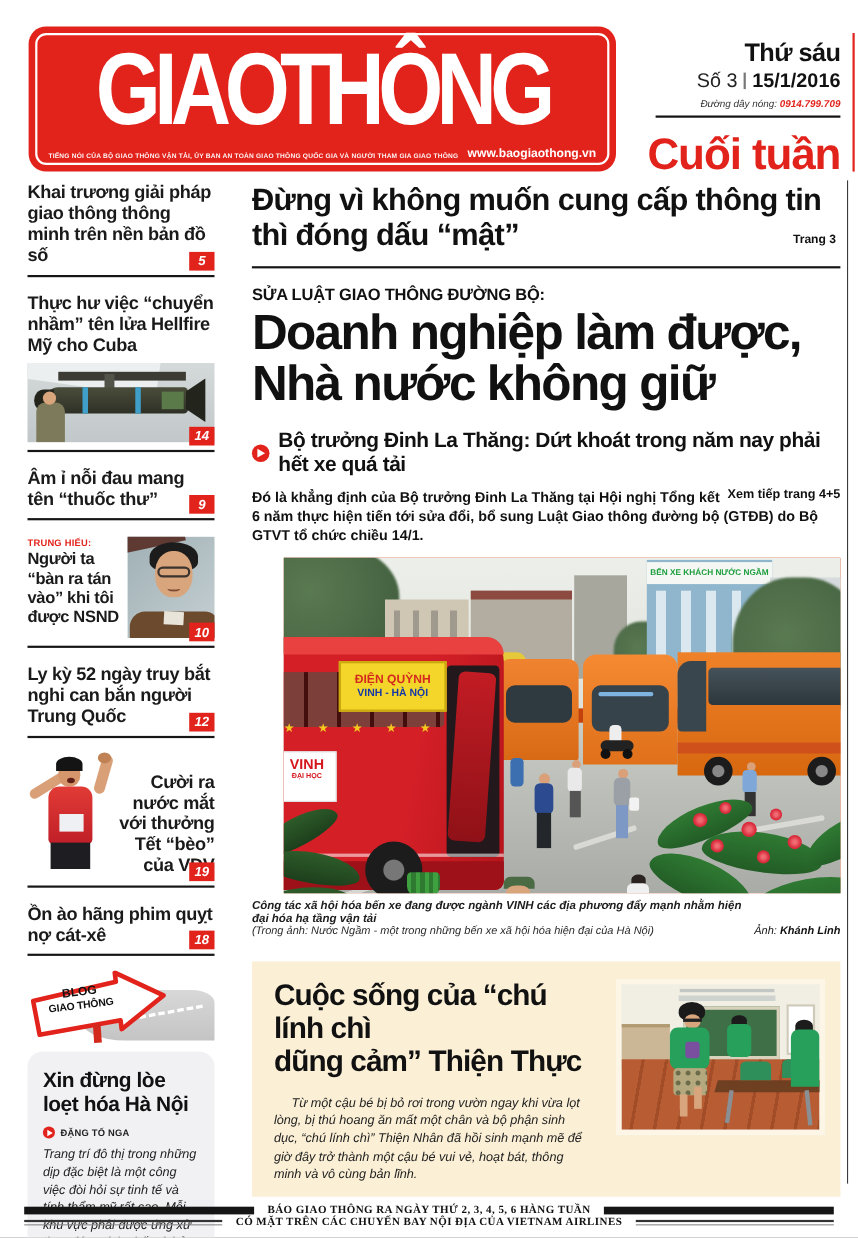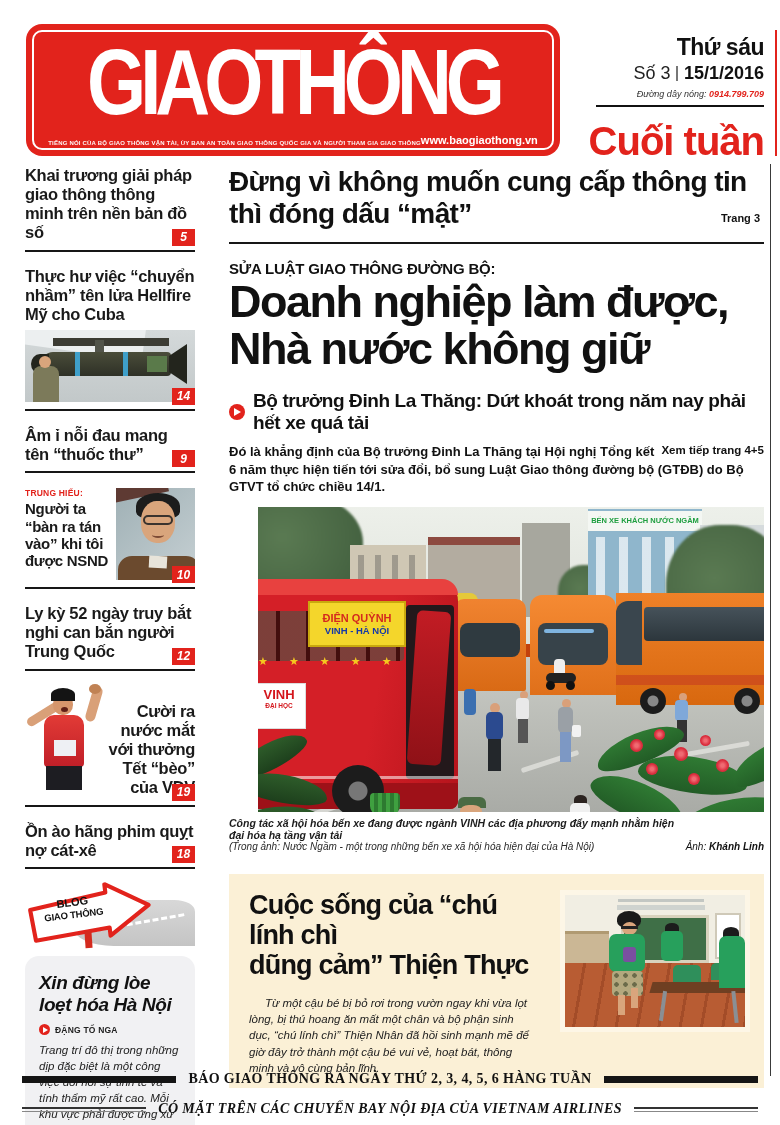--- a/index.html
+++ b/index.html
@@ -4,21 +4,21 @@
 <style>
   * { margin:0; padding:0; box-sizing:border-box; }
   body { background:#888; font-family:"Liberation Sans", sans-serif; }
   .page { position:relative; width:780px; height:1125px; background:#fff; margin:0 auto; overflow:hidden; color:#111; }
 
   
   .masthead { position:absolute; left:28px; top:26px; width:530px; height:128px; background:#e2231c; border-radius:14px; box-shadow:0 0 0 2px #e2231c; }
   .masthead::after { content:""; position:absolute; inset:4px; border:2px solid #fff; border-radius:10px; pointer-events:none; }
   .logo-wrap { position:absolute; inset:2px 10px 20px 10px; display:flex; align-items:center; justify-content:center; }
   .logo { color:#fff; font-weight:bold; font-size:76px; letter-spacing:-6px; word-spacing:-18px; transform:scaleY(1.22); white-space:nowrap; }
-  .mast-bottom { position:absolute; left:16px; right:16px; bottom:8px; display:flex; justify-content:center; align-items:flex-end; }
+  .mast-bottom { position:absolute; left:16px; right:16px; bottom:8px; display:flex; justify-content:space-between; align-items:flex-end; }
   .mast-tagline { color:#fff; font-size:6px; letter-spacing:.2px; font-weight:bold; opacity:.95; }
   .mast-site { color:#fff; font-size:11px; font-weight:bold; }
 
   .issue-block { position:absolute; right:16px; top:34px; width:200px; text-align:right; }
   .issue-day { font-size:23px; font-weight:bold; letter-spacing:-.5px; }
   .issue-line { font-size:18px; margin-top:2px; display:flex; justify-content:flex-end; align-items:center; gap:6px; }
   .issue-no { font-weight:normal; color:#222; }
   .issue-sep { display:inline-block; width:1.5px; height:15px; background:#777; }
   .issue-date { font-weight:bold; }
   .hotline { font-size:9px; font-style:italic; color:#333; margin-top:5px; }
@@ -88,21 +88,21 @@
   
   .blog-sign { position:relative; height:66px; margin:4px 0 6px; }
   .road { position:absolute; right:0; top:16px; width:122px; height:46px; background:linear-gradient(#d8d8d8,#c4c4c4); border-radius:60% 20% 0 40%/70% 30% 0 50%; }
   .road::after { content:""; position:absolute; left:10px; right:10px; top:48%; border-top:3px dashed #fff; transform:rotate(-10deg); }
   .arrow-svg { position:absolute; left:0; top:0; width:132px; height:56px; transform:rotate(-7deg); }
   .sign-text { position:absolute; left:4px; top:12px; width:88px; transform:rotate(-7deg); text-align:center; font-weight:bold; color:#111; line-height:1.2; }
   .sign-text .l1 { font-size:11px; display:block; }
   .sign-text .l2 { font-size:9.5px; display:block; letter-spacing:-.2px; }
   .sign-post { position:absolute; left:60px; top:47px; width:7px; height:17px; background:#d42a1e; transform:rotate(-4deg); }
   .blog-box { position:relative; background:#f1f1f3; border-radius:14px; padding:16px 12px 14px 14px; }
-  .blog-title { font-size:19px; font-weight:bold; font-style:italic; letter-spacing:-.4px; line-height:1.15; }
+  .blog-title { font-size:19px; font-weight:bold; letter-spacing:-.4px; line-height:1.15; }
   .author-row { display:flex; align-items:center; gap:5px; margin:9px 0 8px; }
   .bullet { width:11px; height:11px; border-radius:50%; background:#e2231c; position:relative; flex:none; }
   .bullet::before { content:""; position:absolute; left:3.5px; top:2.5px; border-left:5px solid #fff; border-top:3px solid transparent; border-bottom:3px solid transparent; }
   .author { font-size:8.5px; font-weight:bold; color:#222; letter-spacing:.2px; }
   .blog-excerpt { font-size:11.5px; font-style:italic; line-height:1.38; color:#222; }
 
   
   .top-story { position:relative; border-bottom:2.5px solid #161616; padding-bottom:12px; }
   .top-story h2 { font-size:28px; font-weight:bold; line-height:1.14; letter-spacing:-.6px; }
   .pageref { position:absolute; right:4px; bottom:18px; font-size:11px; font-weight:bold; }
@@ -245,22 +245,22 @@
   .fp-leg { left:53px; top:100px; width:7px; height:20px; background:#d9a57c; box-shadow:13px -7px 0 #d9a57c; }
   .fp-k2hair { left:100px; top:28px; width:14px; height:9px; background:#1c1c1c; border-radius:50% 50% 0 0; }
   .fp-k2 { left:96px; top:36px; width:22px; height:30px; background:#27a05c; border-radius:5px; }
   .fp-k3hair { right:6px; top:32px; width:16px; height:11px; background:#1c1c1c; border-radius:50% 50% 0 0; }
   .fp-k3 { right:0; top:41px; width:26px; height:52px; background:#27a05c; border-radius:7px 7px 0 0; }
 
   
   .footer { position:absolute; left:22px; right:22px; bottom:8px; font-family:"Liberation Serif", serif; }
   .f-row { display:flex; align-items:center; gap:12px; }
   .fbar { flex:1; height:7px; background:#151515; }
-  .f-line1, .f-line2 { font-size:14px; font-weight:bold; letter-spacing:.4px; white-space:nowrap; }
-  .f-row2 { margin-top:14px;font-style:italic; }
+  .f-line1, .f-line2 { font-size:10px; font-weight:bold; letter-spacing:.4px; white-space:nowrap; }
+  .f-row2 { margin-top:0; }
   .fdbl { flex:1; height:5px; border-top:2px solid #333; border-bottom:1.5px solid #888; }
 </style>
 </head>
 <body>
 
 <div class="page">
 
   <div class="masthead">
     <div class="logo-wrap">
       <span class="logo">GIAO THÔNG</span>

